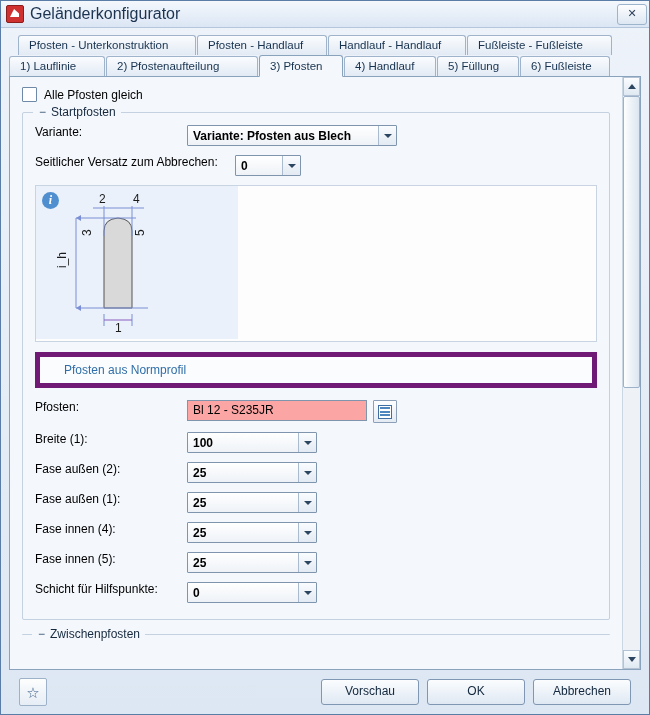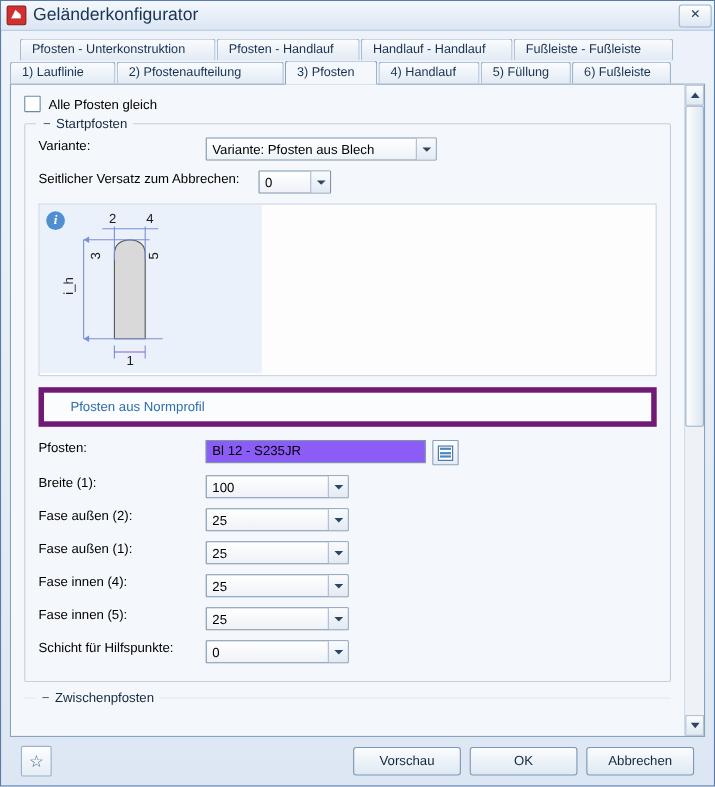--- a/index.html
+++ b/index.html
@@ -196,21 +196,21 @@
     box-sizing: border-box;
     border: 1px solid #7f95ae;
     background: linear-gradient(#ffffff, #eef2f7);
     display: flex;
     align-items: center;
     font-size: 12px;
     padding-left: 5px;
     position: relative;
     border-radius: 1px;
   }
-  .combo .cval { flex: 1; white-space: nowrap; overflow: hidden; }
+  .combo .cval { flex: 1; white-space: nowrap; overflow: hidden; font-weight: bold; }
   .combo .arrow {
     width: 17px;
     height: 19px;
     border-left: 1px solid #aabbcf;
     background: linear-gradient(#fafcfe, #e3eaf3);
     display: flex;
     align-items: center;
     justify-content: center;
     flex: none;
   }
@@ -263,22 +263,22 @@
   }
   .link-box a {
     color: #2f6ea8;
     font-size: 12px;
     text-decoration: none;
   }
   .textfield {
     height: 21px;
     box-sizing: border-box;
     border: 1px solid #7f95ae;
-    background: #8b5cf6;
-    width: 200px;
+    background: #fca5a5;
+    width: 180px;
     font-size: 12px;
     line-height: 19px;
     padding-left: 5px;
   }
   .picker-btn {
     width: 22px; height: 21px;
     margin-left: 6px;
     border: 1px solid #8ba0b8;
     background: linear-gradient(#fdfefe, #e4ebf4);
     display: flex;

